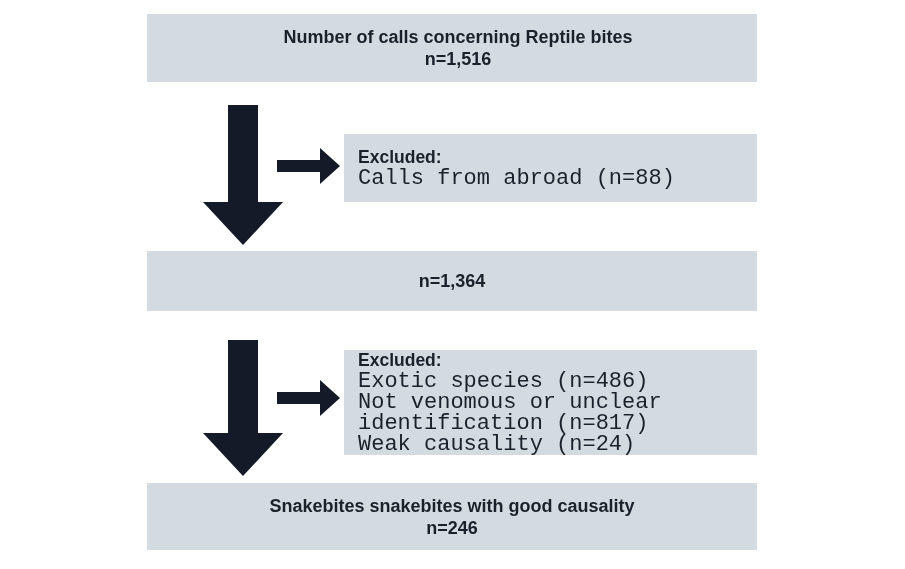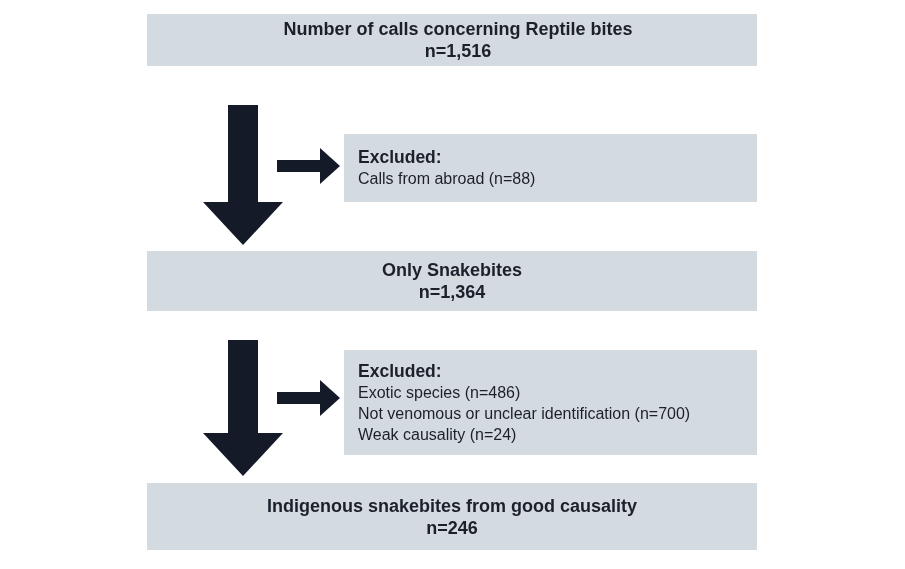--- a/index.html
+++ b/index.html
@@ -47,25 +47,26 @@
     font-size: 18px;
     font-weight: bold;
     line-height: 22px;
   }
   .box.excluded .heading {
     font-size: 17.5px;
     font-weight: bold;
     line-height: 21px;
   }
   .box.excluded .item {
-    font-size: 16px;
+    font-size: 22px;
     font-weight: normal;
     line-height: 21px;
+    font-family: Liberation Mono, monospace;
   }
-  #box-top      { top: 14px;  height: 52px; padding-left: 12px; }
+  #box-top      { top: 14px;  height: 68px; padding-left: 12px; }
   #box-excl-1   { top: 134px; height: 68px; }
   #box-middle   { top: 251px; height: 60px; }
   #box-excl-2   { top: 350px; height: 105px; }
   #box-bottom   { top: 483px; height: 67px; }
   .arrows {
     position: absolute;
     left: 0;
     top: 0;
     pointer-events: none;
   }
@@ -79,33 +80,32 @@
     <div class="title">Number of calls concerning Reptile bites</div>
     <div class="count">n=1,516</div>
   </div>
 
   <div class="box excluded" id="box-excl-1">
     <div class="heading">Excluded:</div>
     <div class="item">Calls from abroad (n=88)</div>
   </div>
 
   <div class="box main" id="box-middle">
-    <div class="title">Only Snakebites</div>
     <div class="count">n=1,364</div>
   </div>
 
   <div class="box excluded" id="box-excl-2">
     <div class="heading">Excluded:</div>
     <div class="item">Exotic species (n=486)</div>
-    <div class="item">Not venomous or unclear identification (n=700)</div>
+    <div class="item">Not venomous or unclear identification (n=817)</div>
     <div class="item">Weak causality (n=24)</div>
   </div>
 
   <div class="box main" id="box-bottom">
-    <div class="title">Indigenous snakebites from good causality</div>
+    <div class="title">Snakebites snakebites with good causality</div>
     <div class="count">n=246</div>
   </div>
 
   <svg class="arrows" width="905" height="569" viewBox="0 0 905 569">
     <polygon points="228,105 258,105 258,202 283,202 243,245 203,202 228,202" fill="#151a28"></polygon>
     <polygon points="277,160 320,160 320,148 340,166 320,184 320,172 277,172" fill="#151a28"></polygon>
     <polygon points="228,340 258,340 258,433 283,433 243,476 203,433 228,433" fill="#151a28"></polygon>
     <polygon points="277,392 320,392 320,380 340,398 320,416 320,404 277,404" fill="#151a28"></polygon>
   </svg>
 

